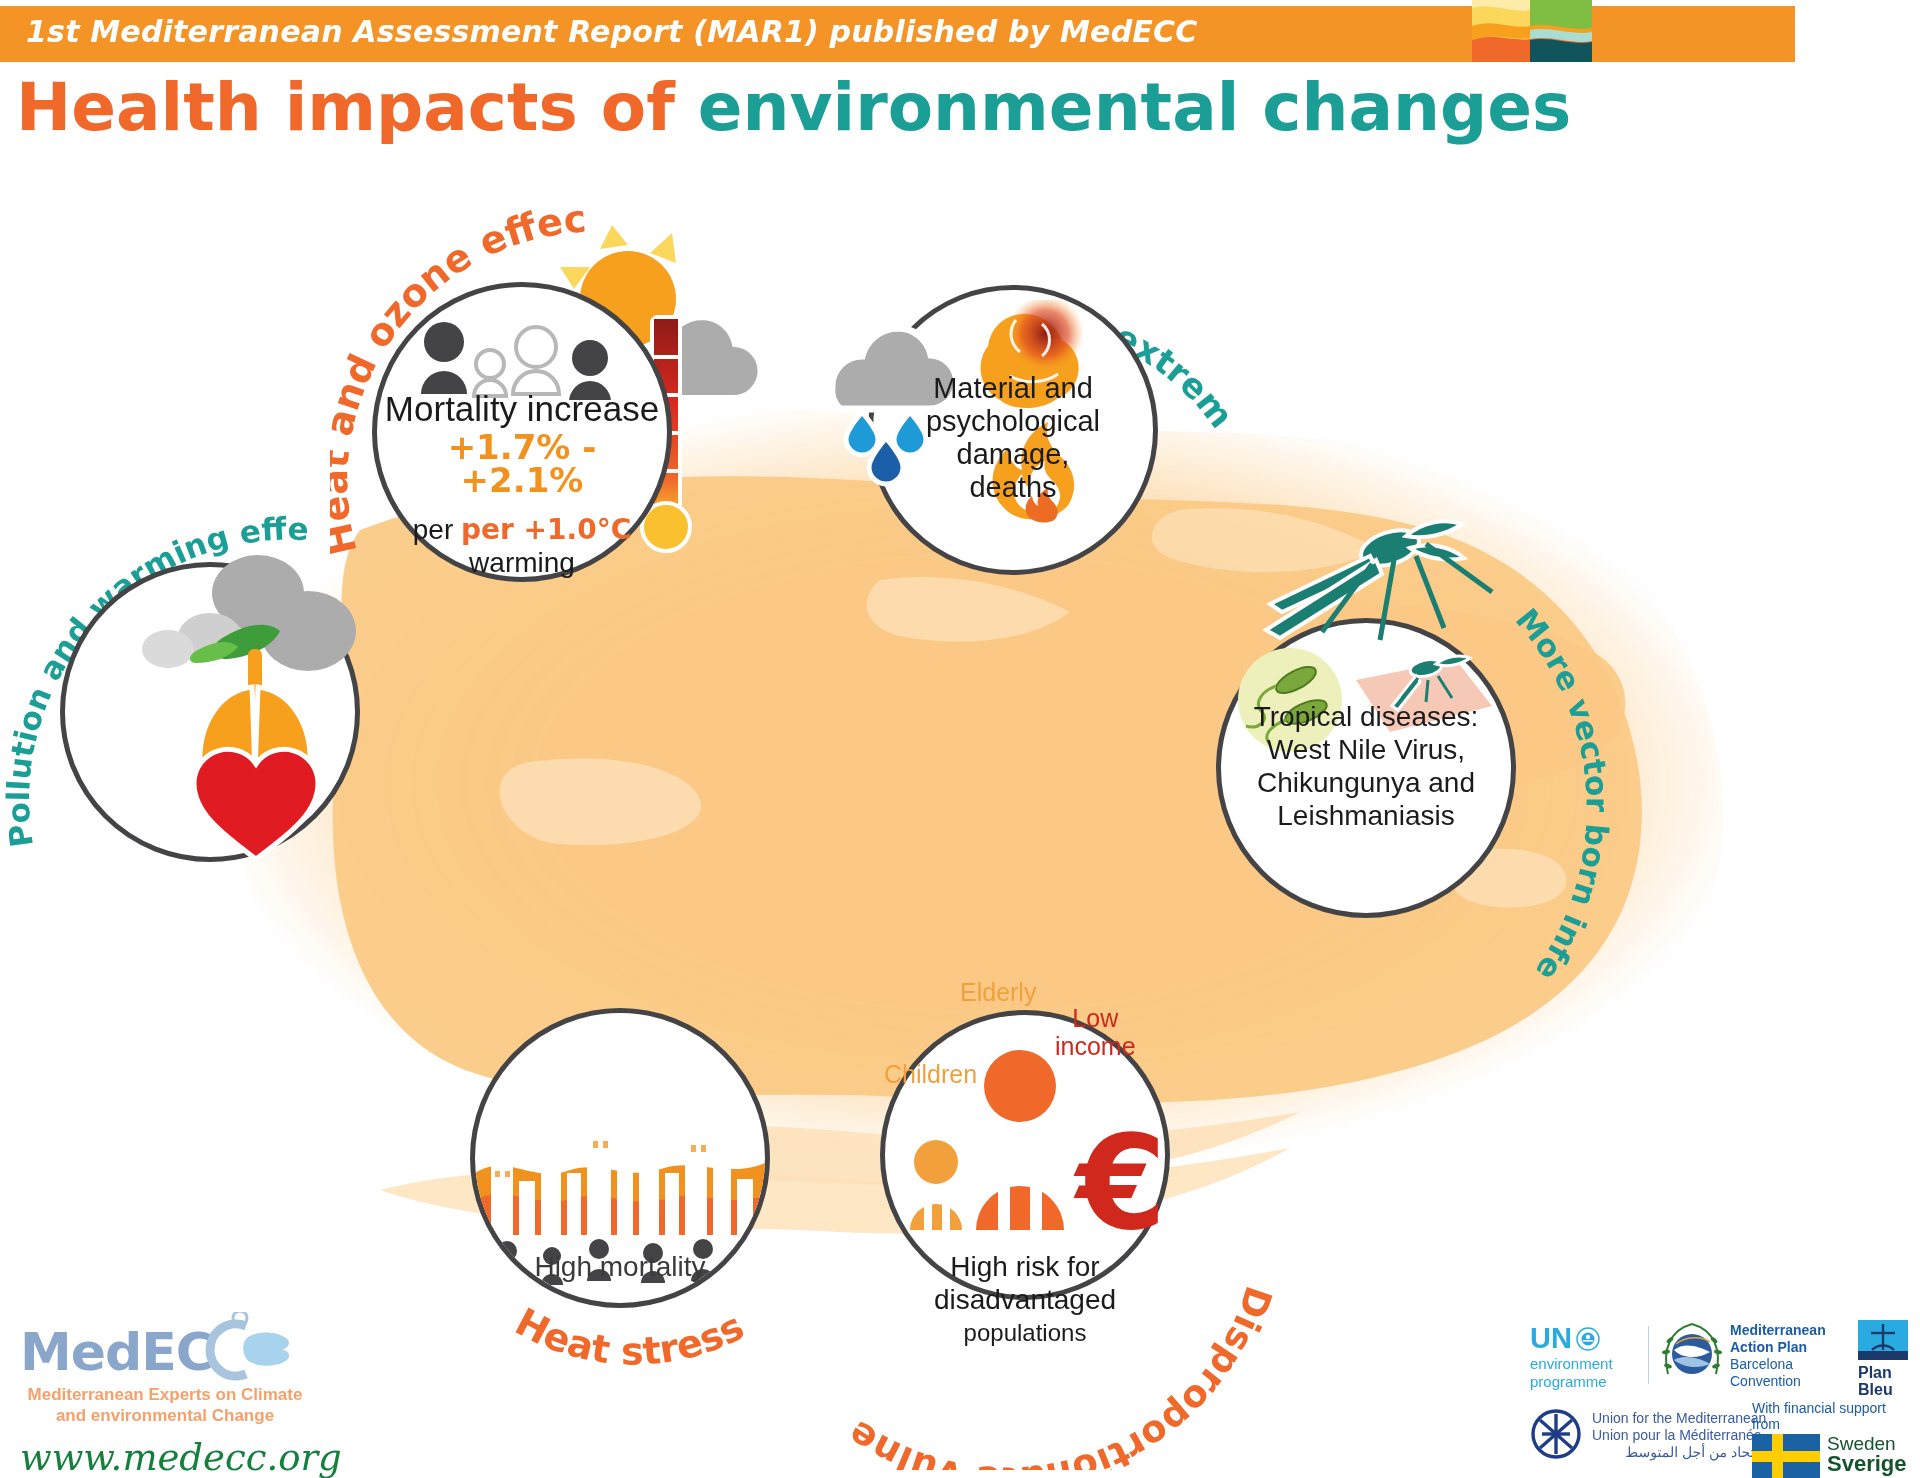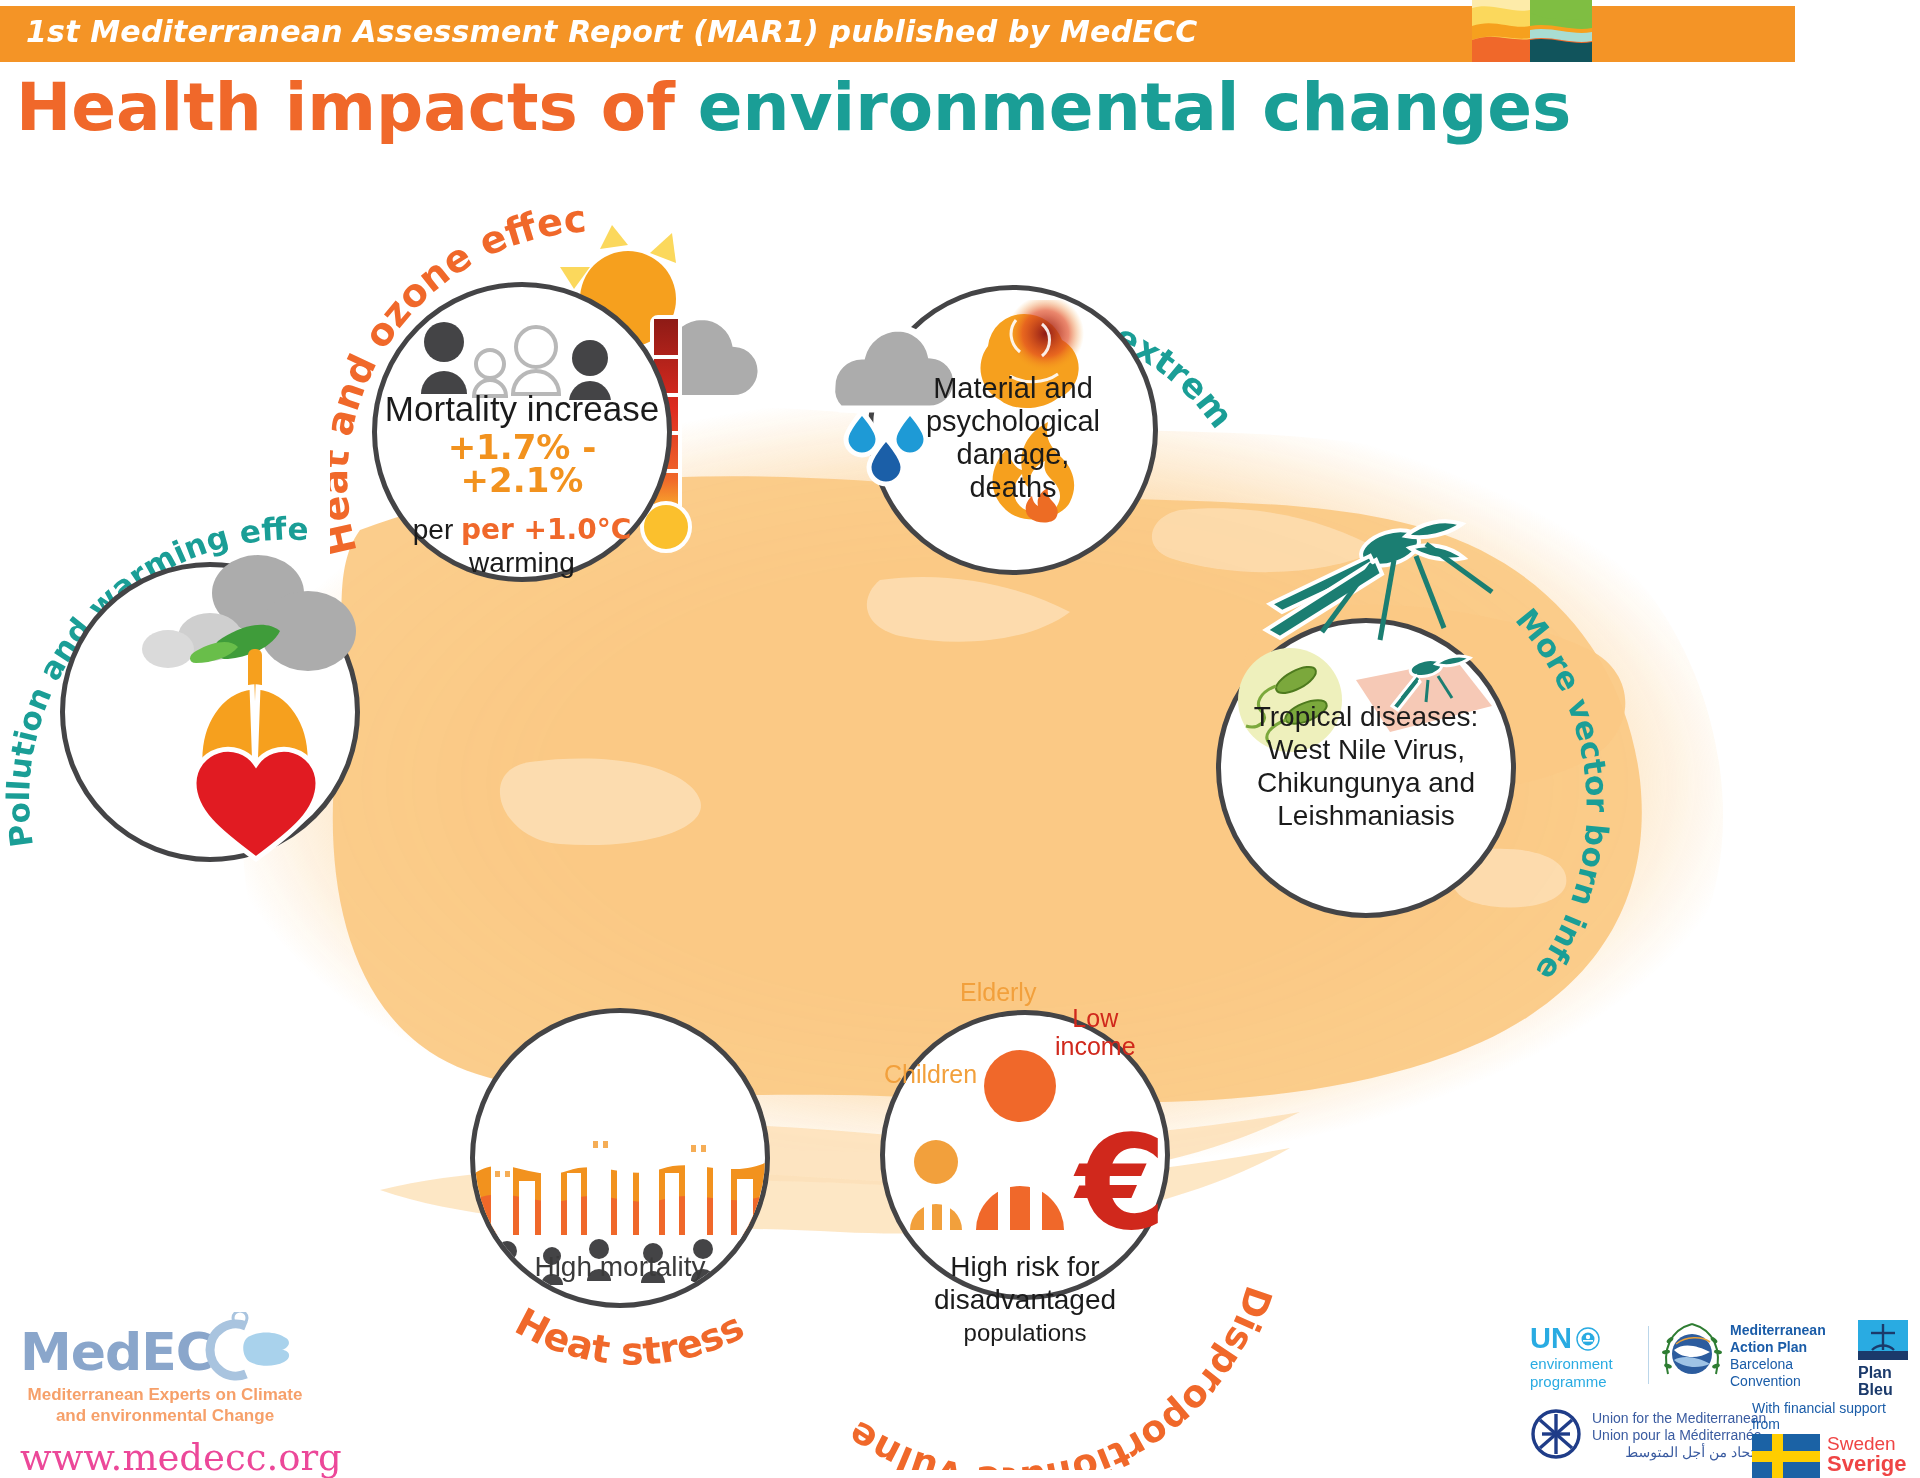--- a/index.html
+++ b/index.html
@@ -30,21 +30,21 @@
 
   
   .bubble{position:absolute;border-radius:50%;background:#ffffff;border:5px solid #444446;box-sizing:border-box;}
   .btext{position:absolute;text-align:center;color:#1b1b1b;font-size:27px;line-height:33px;}
 
   .arc-label{position:absolute;pointer-events:none;}
   .arc-label text{font-family:"DejaVu Sans", sans-serif;font-weight:700;}
 
   
   .medecc-sub{font-family:"Liberation Sans",sans-serif;color:#F6A06A;font-weight:700;font-size:17px;line-height:21px;text-align:center;}
-  .medecc-url{font-family:"DejaVu Serif",serif;color:#ec4899;font-size:37px;}
+  .medecc-url{font-family:"DejaVu Serif",serif;font-style:italic;color:#15803d;font-size:37px;}
 
   .plain{font-family:"Liberation Sans",sans-serif;}
 </style>
 </head>
 <body>
 
 <div id="stage">
 
   <div class="hdr-bar">
     <span>1st Mediterranean Assessment Report (MAR1) published by MedECC</span>
@@ -481,21 +481,21 @@
     </div>
 
     <div style="position:absolute;left:222px;top:82px;">
       <div style="font-family:'Liberation Sans',sans-serif;font-size:14px;color:#1A5CA8;">With financial support from</div>
       <div style="display:flex;align-items:flex-start;gap:7px;margin-top:2px;">
         <svg width="68" height="44" viewBox="0 0 68 44">
           <rect width="68" height="44" fill="#1B62A5"></rect>
           <rect x="20" y="0" width="11" height="44" fill="#FFCD00"></rect>
           <rect x="0" y="17" width="68" height="11" fill="#FFCD00"></rect>
         </svg>
-        <div style="font-family:'Liberation Sans',sans-serif;color:#ef4444;line-height:20px;">
+        <div style="font-family:'Liberation Sans',sans-serif;color:#14532d;line-height:20px;">
           <div style="font-size:19px;">Sweden</div>
           <div style="font-size:22px;font-weight:700;">Sverige</div>
         </div>
       </div>
     </div>
   </div>
 
 </div>
 
 </body></html>

